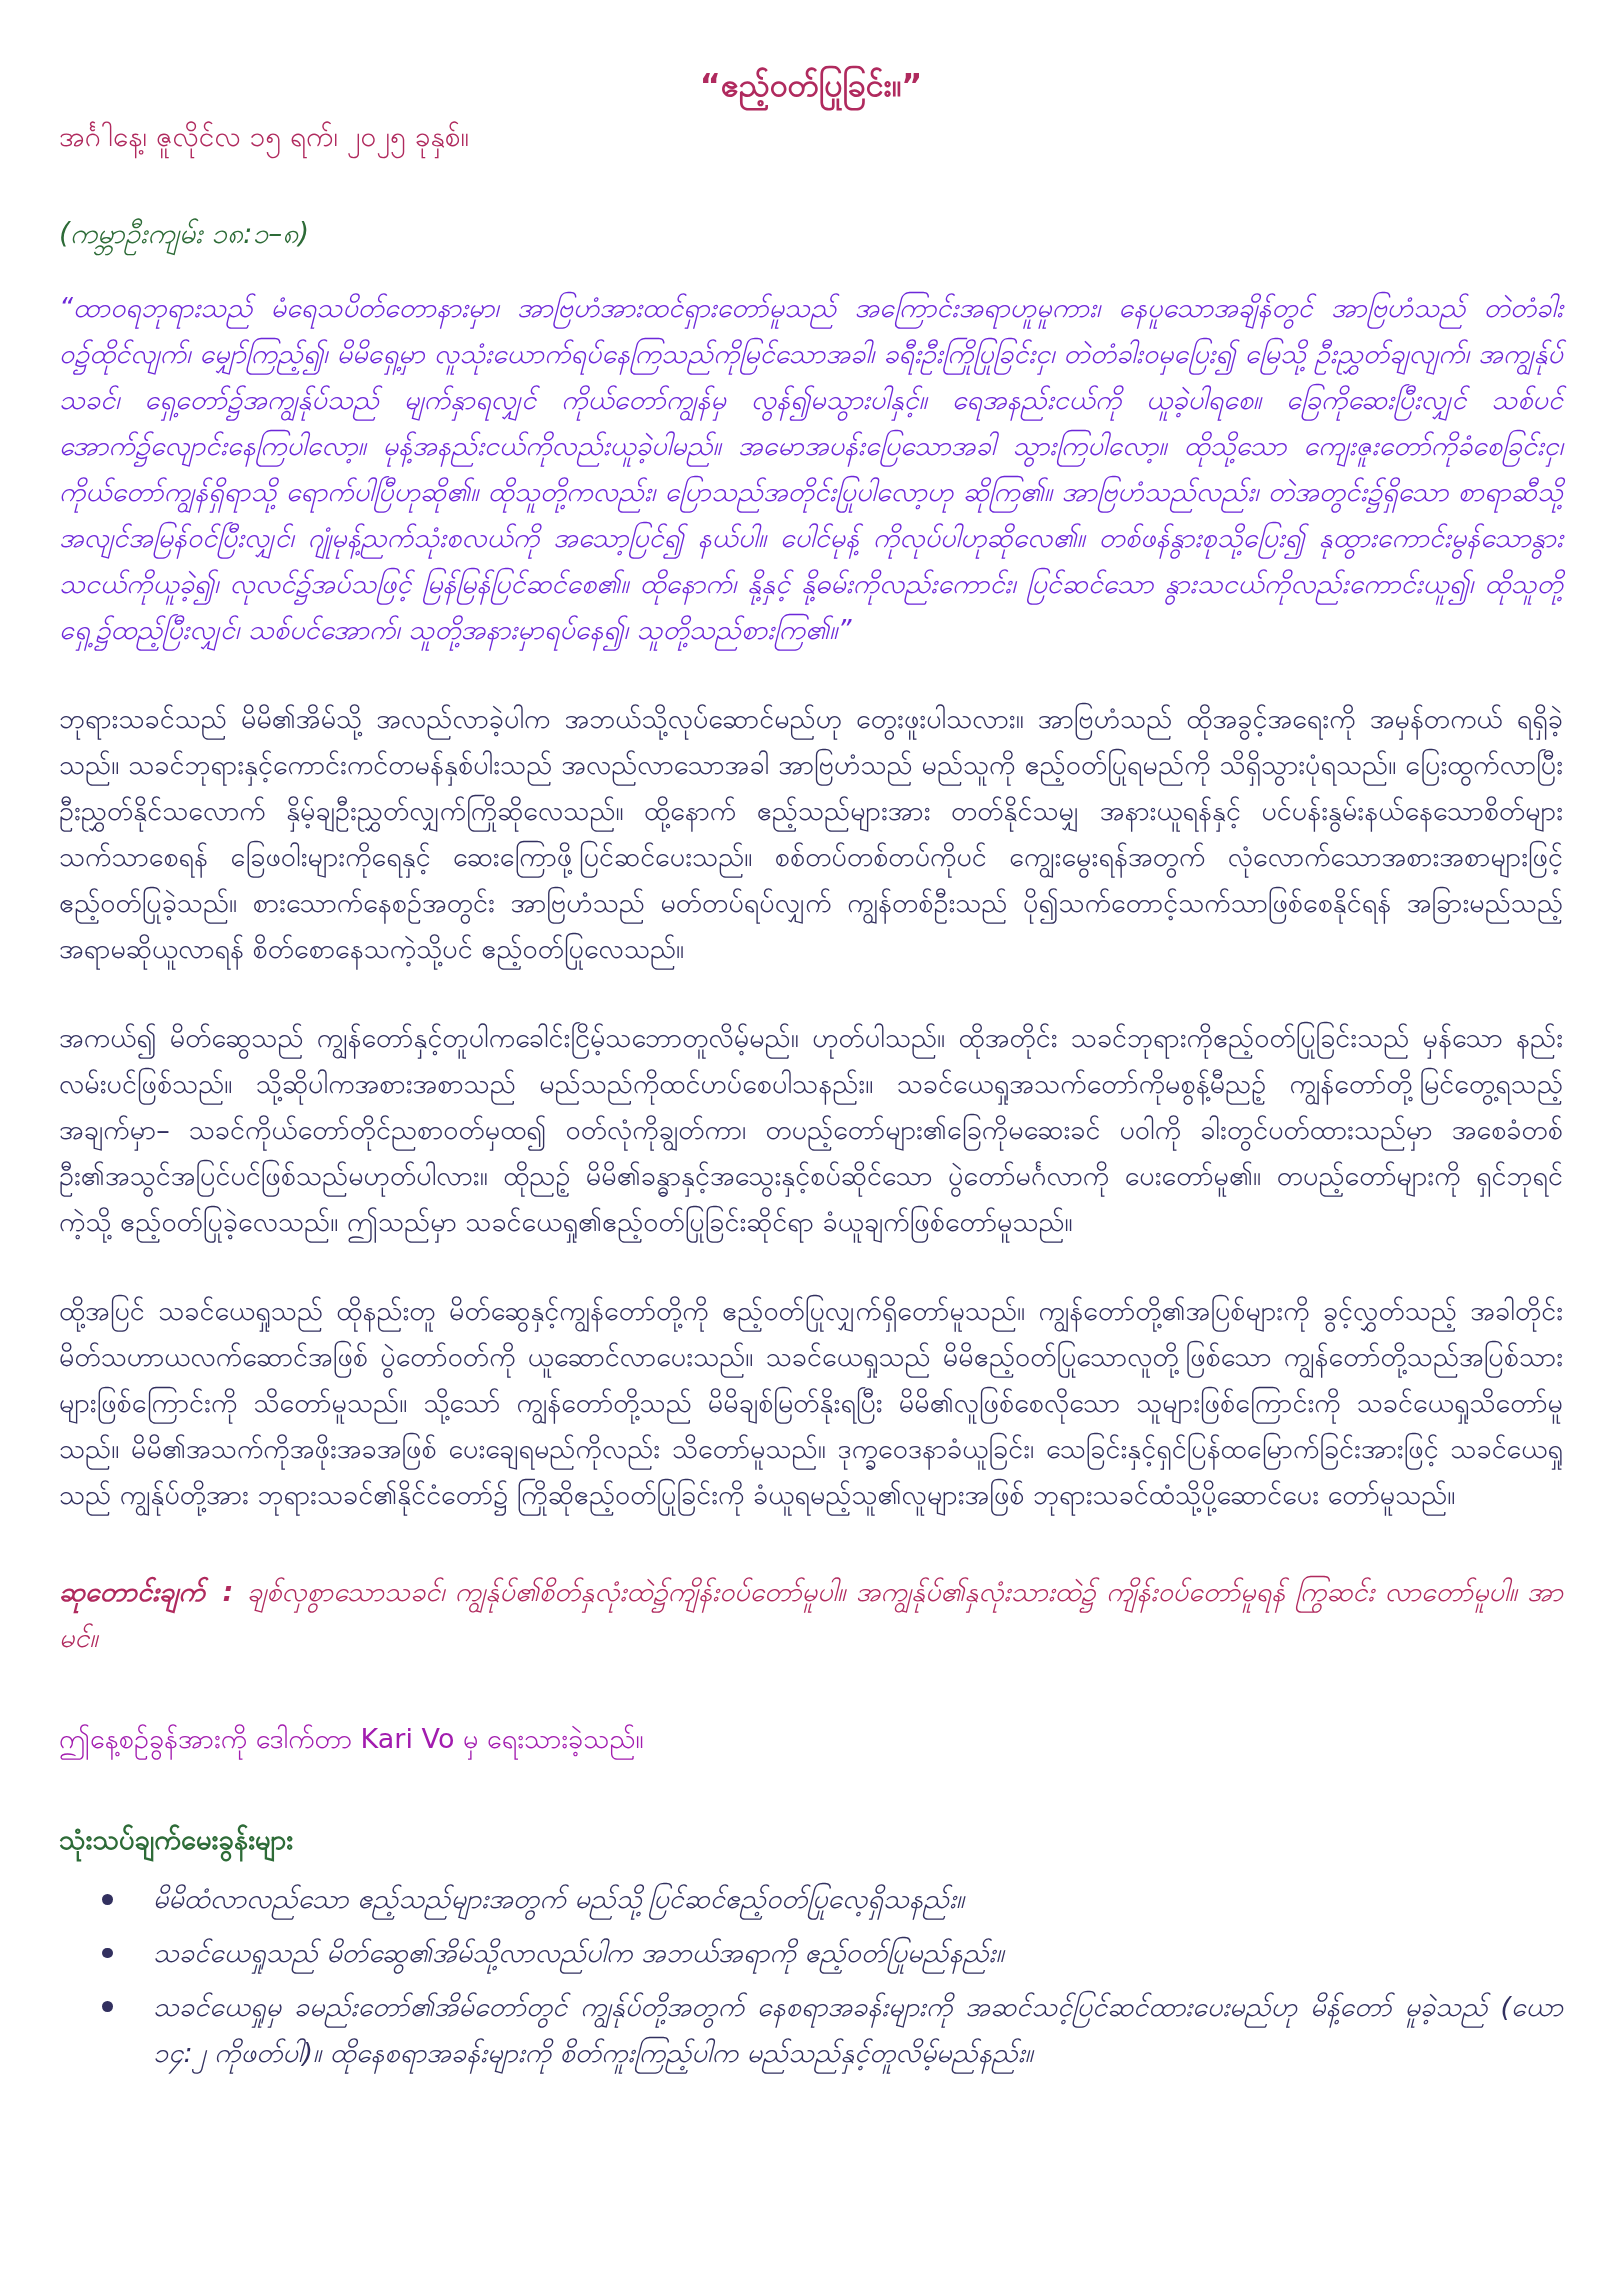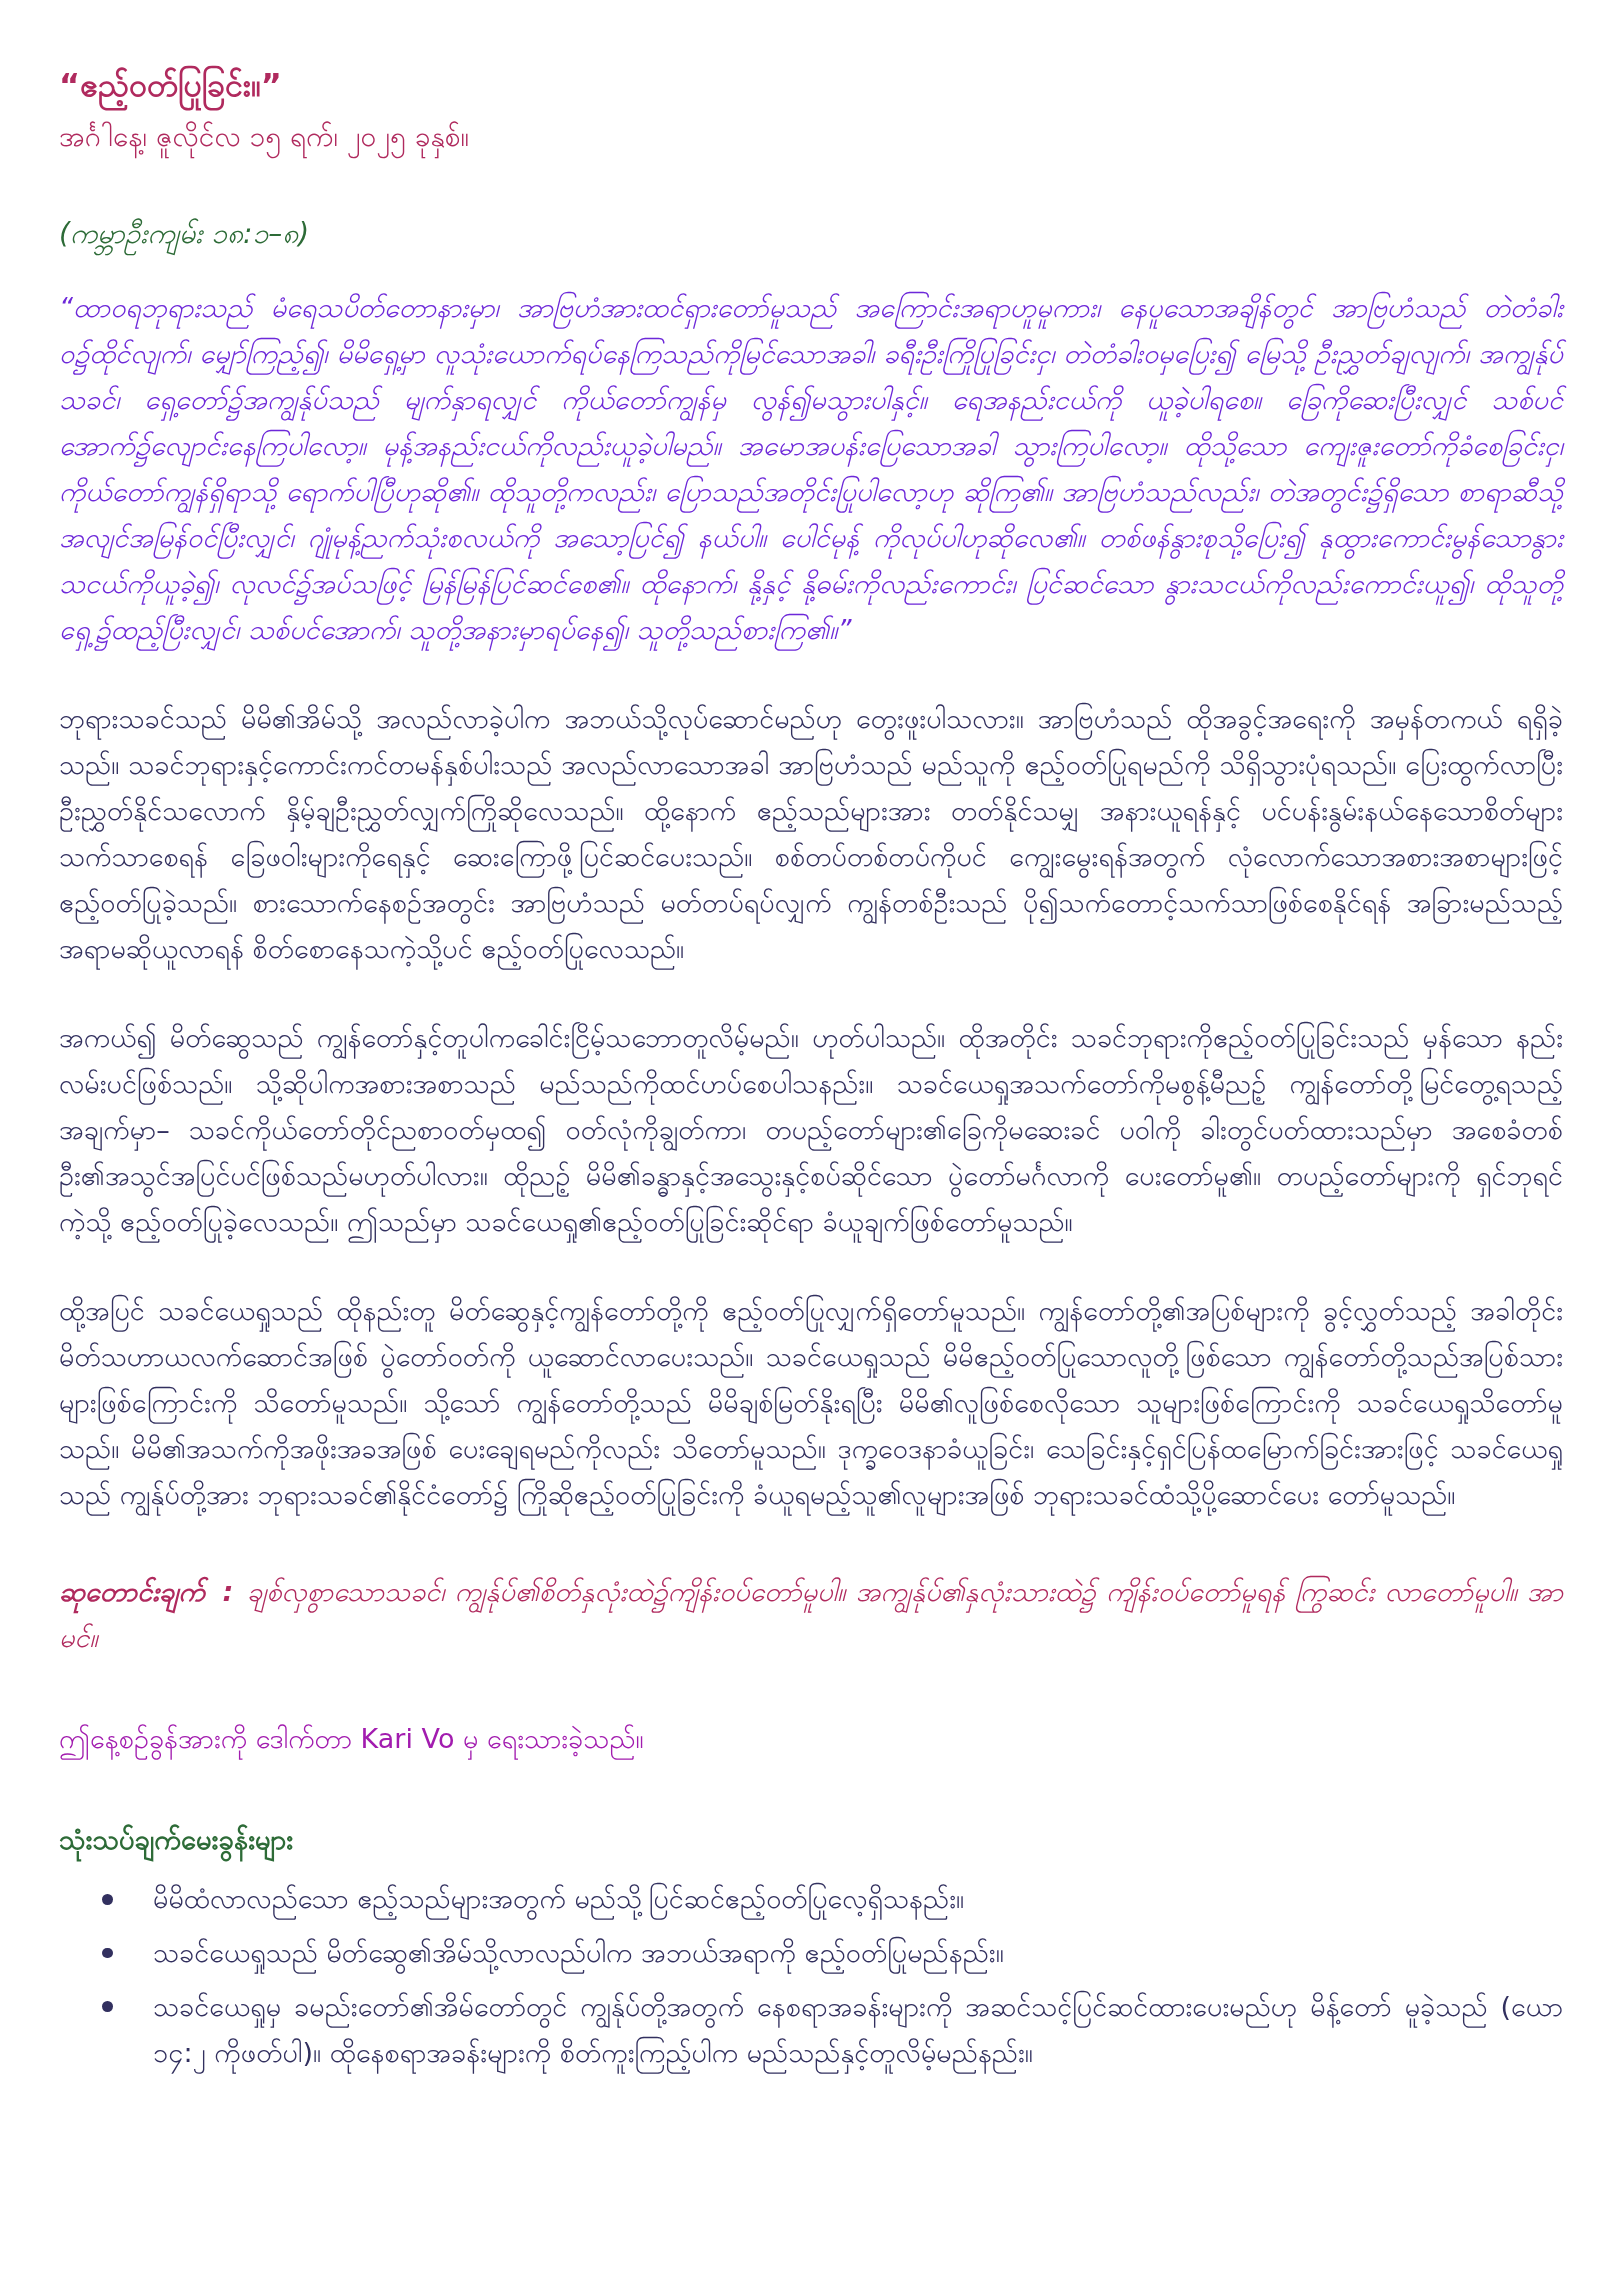--- a/index.html
+++ b/index.html
@@ -9,21 +9,21 @@
     color: #32305f;
   }
   .page {
     width: 1621px;
     height: 2293px;
     background: #ffffff;
     padding: 47px 58px 39px 59px;
     overflow: hidden;
   }
   .doc-title {
-    text-align: left;
+    text-align: center;
     color: #b02a5e;
     font-size: 32px;
     font-weight: bold;
     line-height: 1.55;
     margin-top: 13.7px;
   }
   .doc-date {
     text-align: left;
     color: #b02a5e;
     font-size: 28px;
@@ -77,20 +77,21 @@
   .questions-heading {
     color: #2d6b37;
     font-size: 27.4px;
     font-weight: bold;
     line-height: 46px;
     margin-top: 55px;
   }
   ul.questions-list {
     list-style: none;
     margin-top: 13.7px;
+    font-style: italic;
   }
   ul.questions-list li {
     position: relative;
     padding-left: 94px;
     color: #32305f;
     font-size: 27px;
     line-height: 46px;
     text-align: justify;
     margin-bottom: 7.8px;
   }

